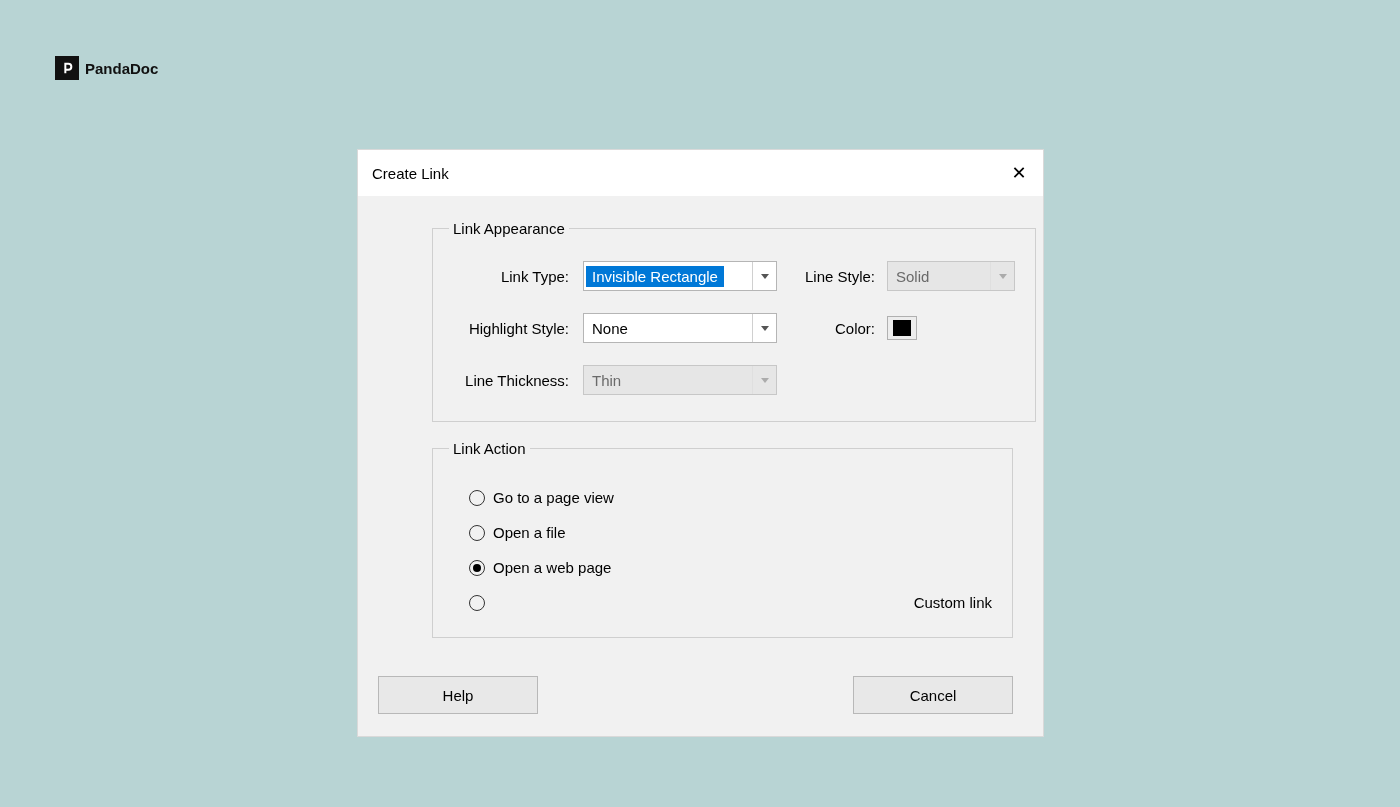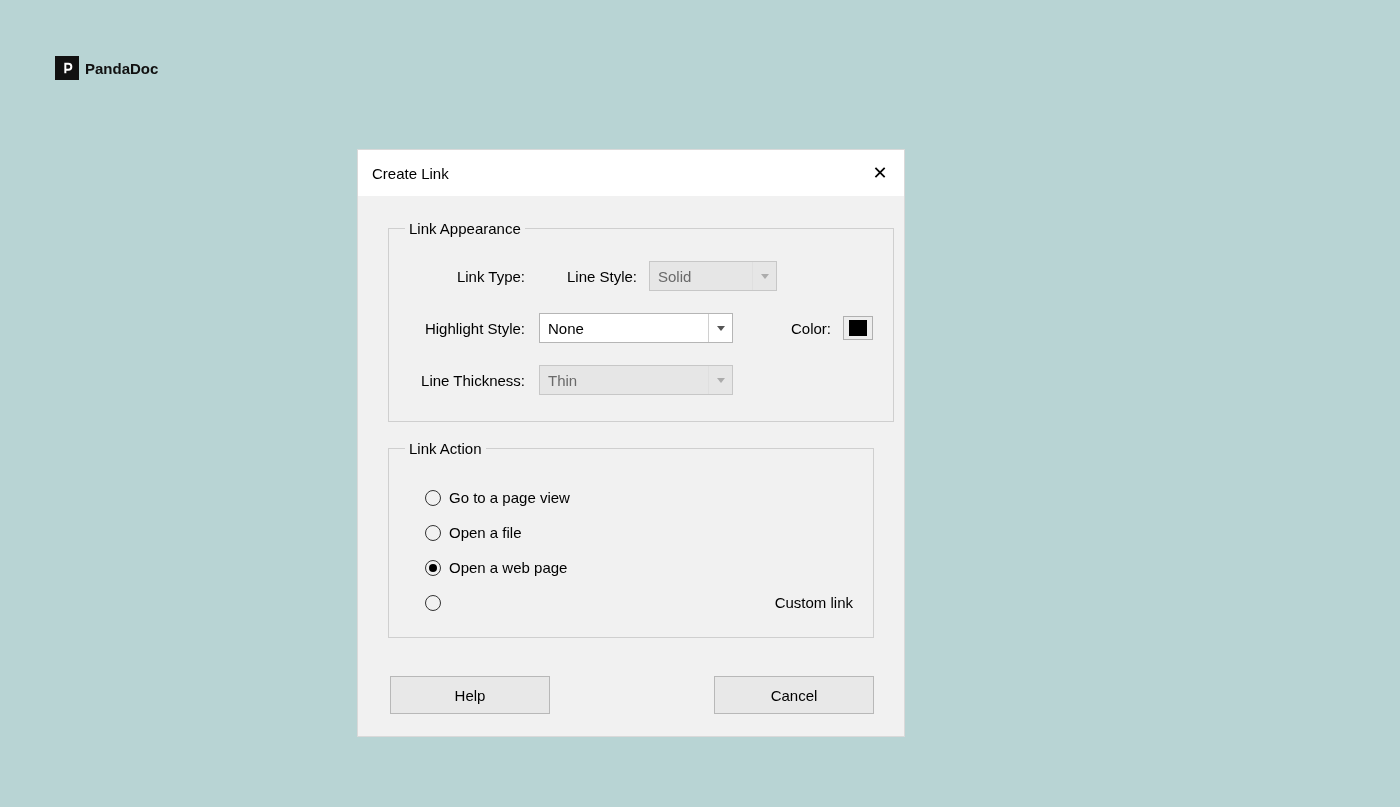--- a/index.html
+++ b/index.html
@@ -30,21 +30,21 @@
   .brand-icon svg { width: 16px; height: 16px; }
   .brand-text {
     font-size: 15px;
     font-weight: 700;
     color: #111;
   }
   .dialog {
     position: absolute;
     left: 357px;
     top: 149px;
-    width: 548px;
+    width: 687px;
     background: #f1f1f1;
     border: 1px solid #d9d9d9;
   }
   .title-bar {
     height: 46px;
     background: #fff;
     display: flex;
     align-items: center;
     justify-content: space-between;
     padding: 0 12px 0 14px;
@@ -60,20 +60,21 @@
     cursor: pointer;
   }
   .body-area {
     padding: 24px 30px 10px 30px;
   }
   fieldset {
     border: 1px solid #cfcfcf;
     padding: 24px 20px 20px 20px;
     margin-bottom: 18px;
     position: relative;
+    margin-left: 44px;
   }
   legend {
     font-size: 15px;
     color: #000;
     padding: 0 4px;
     margin-left: -4px;
   }
   .row {
     display: flex;
     align-items: center;
@@ -179,21 +180,21 @@
   }
   .radio-circle.selected::after {
     content: "";
     width: 8px;
     height: 8px;
     background: #000;
     border-radius: 50%;
   }
   .button-row {
     display: flex;
-    padding: 10px 30px 22px 32px;
+    padding: 10px 30px 22px 20px;
     gap: 4px;
     align-items: center;
   }
   .btn {
     height: 38px;
     width: 160px;
     background: #e8e8e8;
     border: 1px solid #b8b8b8;
     font-size: 15px;
     display: flex;
@@ -232,20 +233,24 @@
     <span class="close-x">✕</span>
   </div>
 
   <div class="body-area">
 
     <fieldset>
       <legend>Link Appearance</legend>
 
       <div class="row">
         <span class="field-label">Link Type:</span>
+        <div class="dropdown">
+          <span class="dd-selected-highlight">Invisible Rectangle</span>
+          <span class="dd-arrow"></span>
+        </div>
         <div class="right-col">
           <span class="right-label">Line Style:</span>
           <div class="dropdown disabled line-style-dd">
             <span>Solid</span>
             <span class="dd-arrow"></span>
           </div>
         </div>
       </div>
 
       <div class="row">

